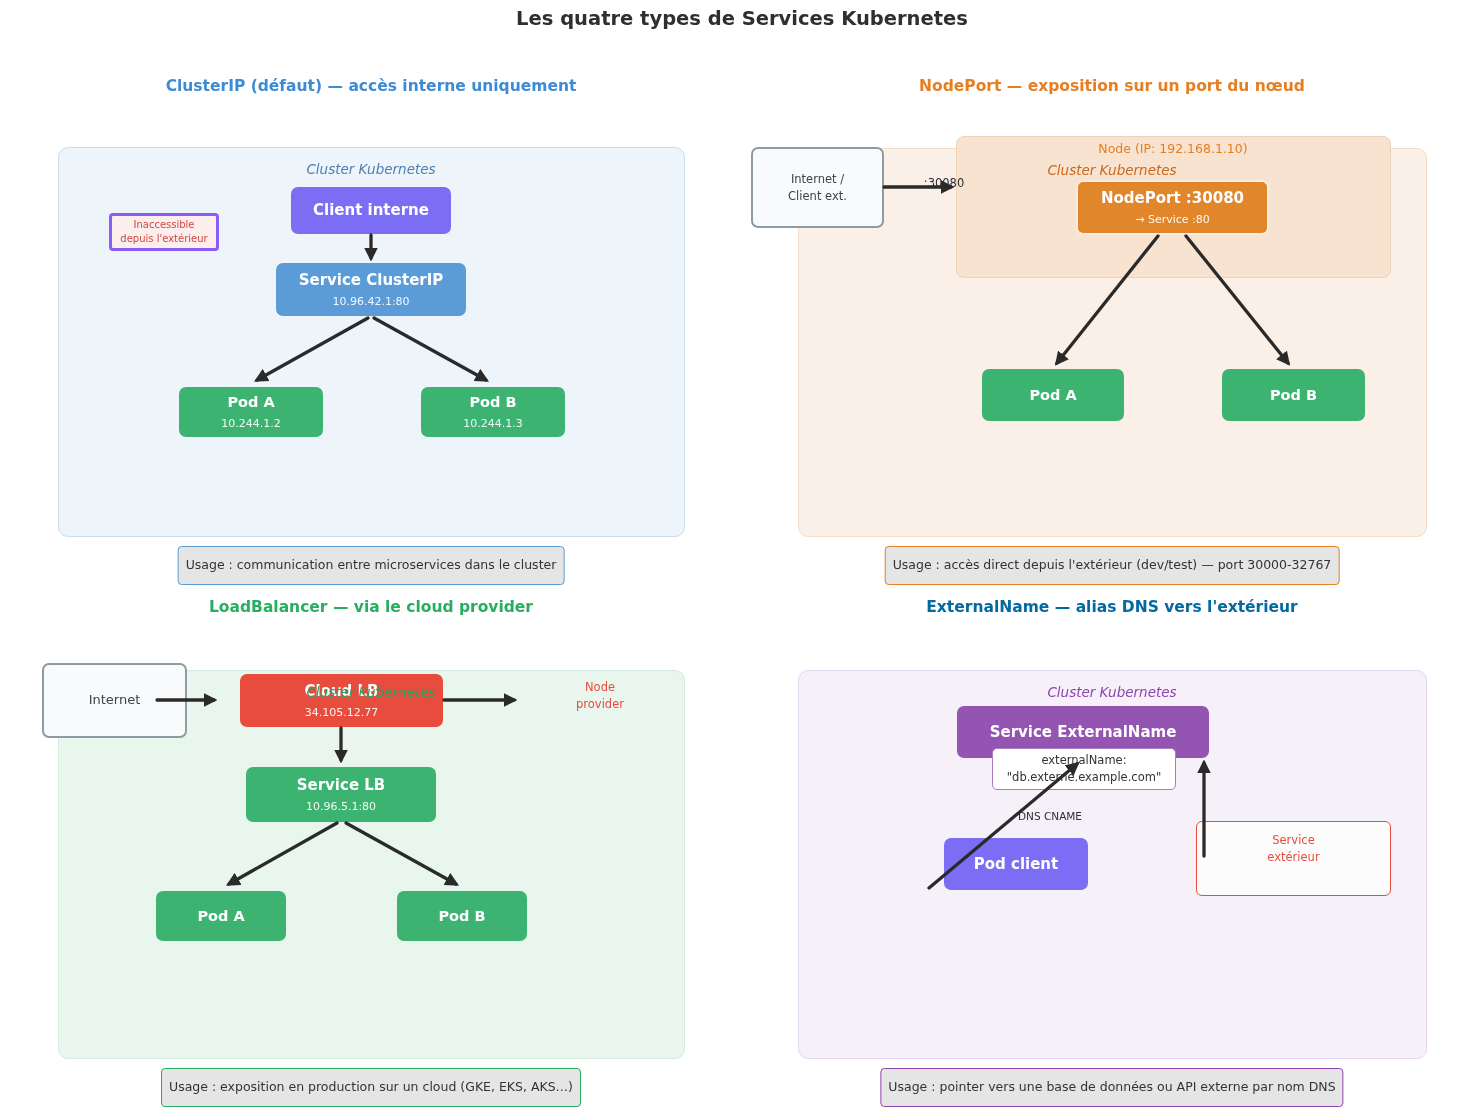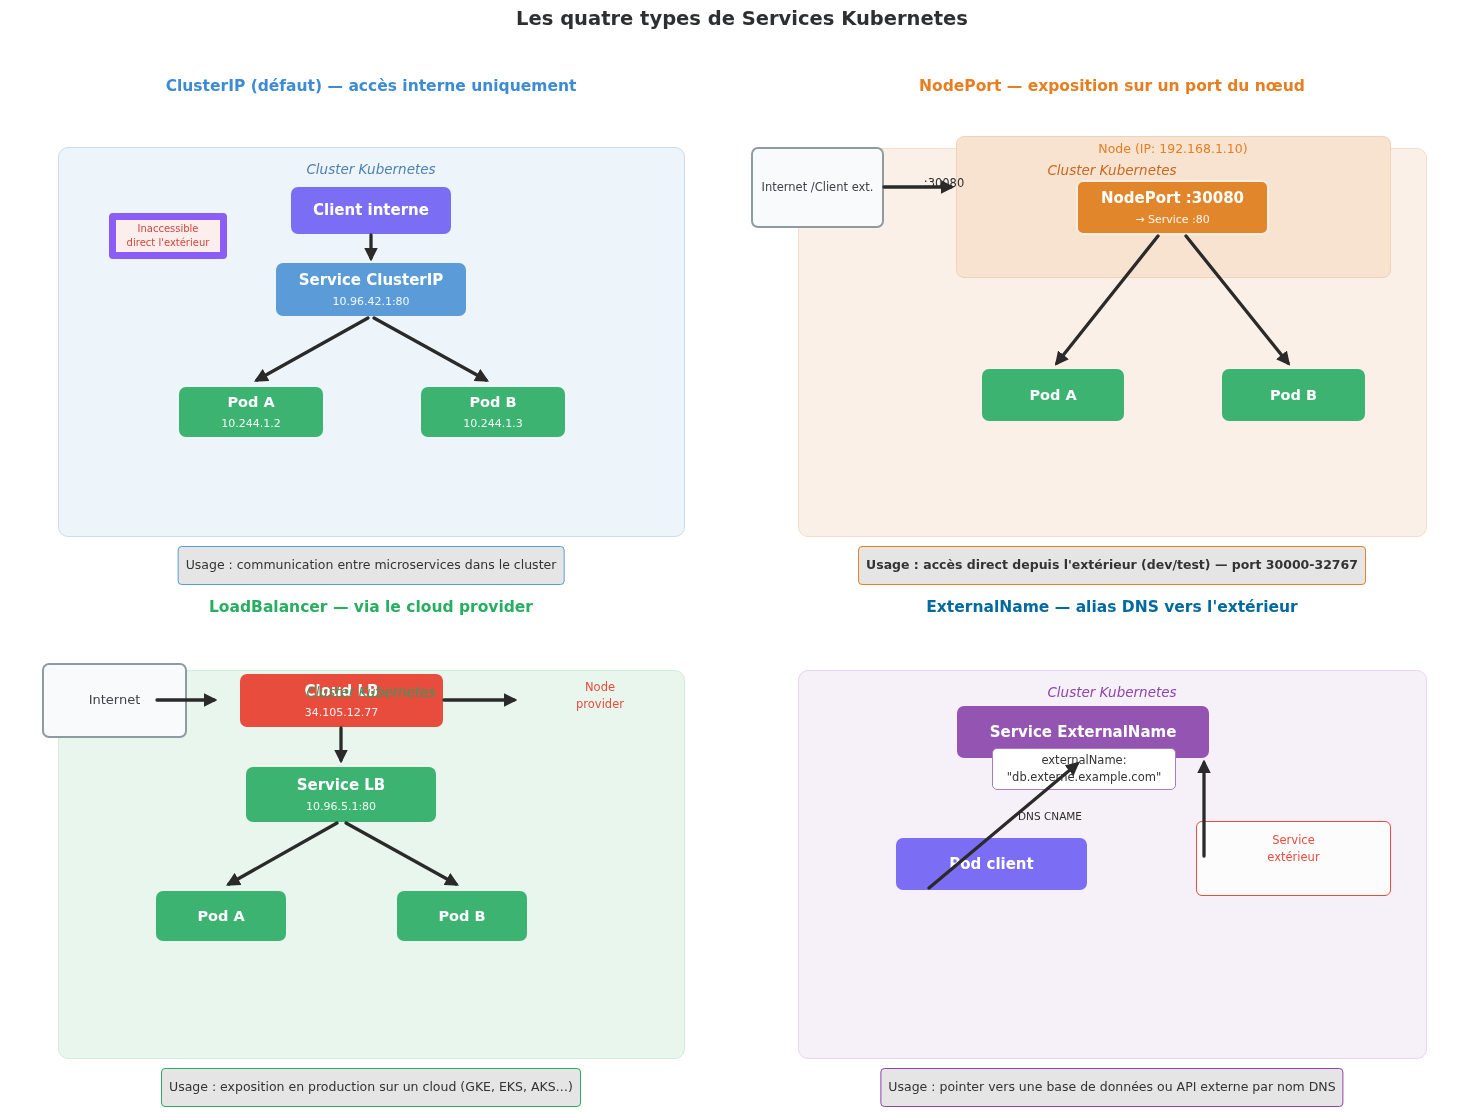--- a/index.html
+++ b/index.html
@@ -12,42 +12,42 @@
   .panel{border-radius:10px;box-sizing:border-box;}
   .panel-label{font-style:italic;font-size:13.5px;white-space:nowrap;}
   .box{border-radius:7px;color:#fff;display:flex;flex-direction:column;align-items:center;
        justify-content:center;text-align:center;box-sizing:border-box;}
   .box .t{font-weight:bold;font-size:15px;line-height:1;white-space:nowrap;}
   .box .s{font-size:11px;line-height:1;margin-top:8px;color:rgba(255,255,255,.93);white-space:nowrap;}
   .pod .t{font-size:14.5px;}
   .caption{font-size:12.5px;color:#333;background:#e5e5e5;border:1px solid #999;border-radius:4px;
            padding:10px 7px;white-space:nowrap;line-height:1.35;}
   .whitebox{background:#f8fafb;border:2px solid #8d9ca3;border-radius:7px;color:#3d4348;
-            display:flex;align-items:center;justify-content:center;
+            display:flex;flex-direction:column;align-items:center;justify-content:center;
             text-align:center;font-size:11.5px;line-height:1.45;box-sizing:border-box;}
   .smalllabel{font-size:11.5px;color:#2e2e2e;white-space:nowrap;}
   #arrow-layer{position:absolute;left:0;top:0;z-index:50;pointer-events:none;}
   .z-top{z-index:60;}
 </style>
 </head>
 <body>
 
 <div id="canvas">
 
   <div id="page-title" class="abs cx">Les quatre types de Services Kubernetes</div>
 
   <div class="abs cx qh" style="left:371px;top:77px;color:#3d8bd4;">ClusterIP (défaut) — accès interne uniquement</div>
 
   <div class="abs panel" style="left:58px;top:147px;width:627px;height:390px;background:#edf4fa;border:1.5px solid #c9ddef;"></div>
 
   <div class="abs cx panel-label" style="left:371px;top:161px;color:#4d80b3;">Cluster Kubernetes</div>
 
-  <div class="abs" style="left:109px;top:213px;width:104px;background:#fdeeee;border:7px solid #8b5cf6;border-radius:4px;padding:2px 0 3px;text-align:center;font-size:10px;line-height:1.35;color:#d1473c;">
+  <div class="abs" style="left:109px;top:213px;width:104px;background:#fdeeee;border:3px solid #8b5cf6;border-radius:4px;padding:2px 0 3px;text-align:center;font-size:10px;line-height:1.35;color:#d1473c;">
     <span style="display:block;">Inaccessible</span>
-    <span style="display:block;">direct l'extérieur</span>
+    <span style="display:block;">depuis l'extérieur</span>
   </div>
 
   <div class="abs box" style="left:291px;top:187px;width:160px;height:47px;background:#7c6ef4;">
     <span class="t">Client interne</span>
   </div>
 
   <div class="abs box" style="left:276px;top:263px;width:190px;height:53px;background:#5a9bd8;">
     <span class="t">Service ClusterIP</span>
     <span class="s">10.96.42.1:80</span>
   </div>
@@ -87,21 +87,21 @@
   </div>
 
   <div class="abs box pod" style="left:982px;top:369px;width:142px;height:52px;background:#3cb371;">
     <span class="t">Pod A</span>
   </div>
 
   <div class="abs box pod" style="left:1222px;top:369px;width:143px;height:52px;background:#3cb371;">
     <span class="t">Pod B</span>
   </div>
 
-  <div class="abs cx caption" style="left:1112px;top:546px;border-color:#e67e22;font-weight:bold;">Usage : accès direct depuis l'extérieur (dev/test) — port 30000-32767</div>
+  <div class="abs cx caption" style="left:1112px;top:546px;border-color:#e67e22;">Usage : accès direct depuis l'extérieur (dev/test) — port 30000-32767</div>
 
   <div class="abs cx qh" style="left:371px;top:598px;color:#27ae60;">LoadBalancer — via le cloud provider</div>
 
   <div class="abs panel" style="left:58px;top:670px;width:627px;height:389px;background:#e9f6ee;border:1px solid #d4ecdd;"></div>
 
   <div class="abs whitebox" style="left:10px;top:663px;width:145px;height:75px;font-size:13px;margin-left:32px;">
     <span>Internet</span>
   </div>
 
   <div class="abs box" style="left:240px;top:674px;width:203px;height:53px;background:#e74c3c;z-index:2;">
@@ -141,21 +141,21 @@
     <span class="t">Service ExternalName</span>
   </div>
 
   <div class="abs" style="left:992px;top:748px;width:182px;background:#fff;border:1px solid #a97cc0;border-radius:5px;padding:3px 0 4px;text-align:center;font-size:11.5px;line-height:1.45;color:#333;z-index:5;">
     <span style="display:block;">externalName:</span>
     <span style="display:block;white-space:nowrap;">"db.externe.example.com"</span>
   </div>
 
   <div class="abs" style="left:1018px;top:810px;font-size:10.5px;color:#2e2e2e;white-space:nowrap;">DNS CNAME</div>
 
-  <div class="abs box" style="left:852px;top:838px;width:191px;height:52px;background:#7c6ef4;margin-left:44px;">
+  <div class="abs box" style="left:900px;top:838px;width:144px;height:52px;background:#7c6ef4;margin-left:44px;">
     <span class="t">Pod client</span>
   </div>
 
   <div class="abs" style="left:1196px;top:821px;width:195px;height:75px;background:#fcfcfc;border:1.5px solid #e74c3c;border-radius:6px;box-sizing:border-box;text-align:center;font-size:11.5px;line-height:1.45;color:#e74c3c;padding-top:10px;">
     <span style="display:block;">Service</span>
     <span style="display:block;">extérieur</span>
   </div>
 
   <div class="abs cx caption" style="left:1112px;top:1068px;border-color:#8e44ad;">Usage : pointer vers une base de données ou API externe par nom DNS</div>
 

